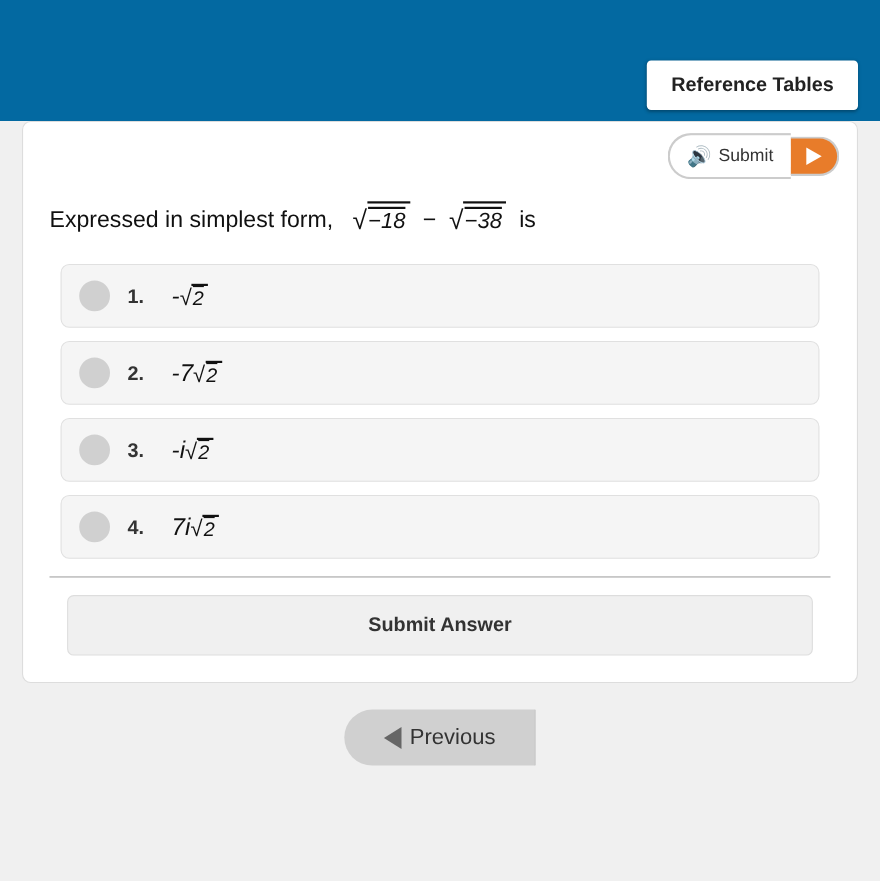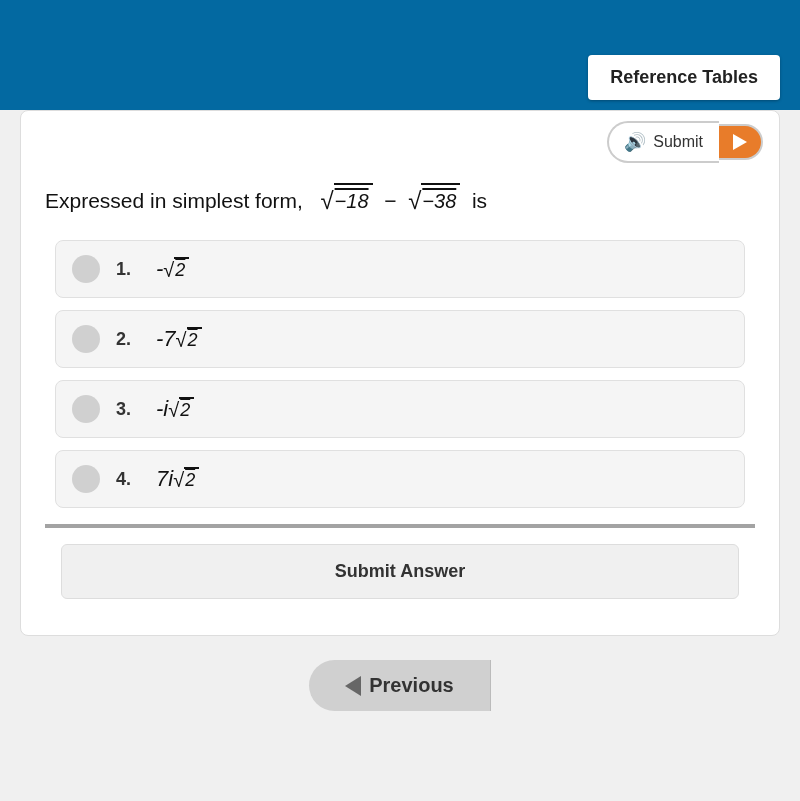--- a/index.html
+++ b/index.html
@@ -82,21 +82,21 @@
 
     .play-triangle {
       width: 0;
       height: 0;
       border-top: 8px solid transparent;
       border-bottom: 8px solid transparent;
       border-left: 14px solid white;
     }
 
     .question-area {
-      padding: 10px 24px 20px;
+      padding: 10px 24px 8px;
     }
 
     .question-text {
       font-size: 21px;
       color: #111;
       margin-bottom: 24px;
       line-height: 1.5;
     }
 
     .options-list {
@@ -133,21 +133,21 @@
     }
 
     .option-math {
       font-size: 22px;
       color: #111;
       font-style: italic;
     }
 
     .submit-btn-wrap {
       padding: 16px 16px 16px;
-      border-top: 4px solid #a3a3a3;
+      border-top: 1px solid #a3a3a3;
       margin-top: 16px;
     }
 
     .submit-btn {
       width: 100%;
       background: #f0f0f0;
       border: 1px solid #ddd;
       border-radius: 6px;
       padding: 16px;
       font-size: 18px;
@@ -164,21 +164,21 @@
     }
 
     .nav-btn {
       display: flex;
       align-items: center;
       gap: 8px;
       background: #d0d0d0;
       border: none;
       padding: 14px 36px;
       font-size: 20px;
-      font-weight: bold;
+      font-weight: normal;
       color: #333;
       cursor: pointer;
     }
 
     .nav-btn-prev {
       border-radius: 30px 0 0 30px;
       border-right: 1px solid #bbb;
     }
 
     .nav-btn-next {

